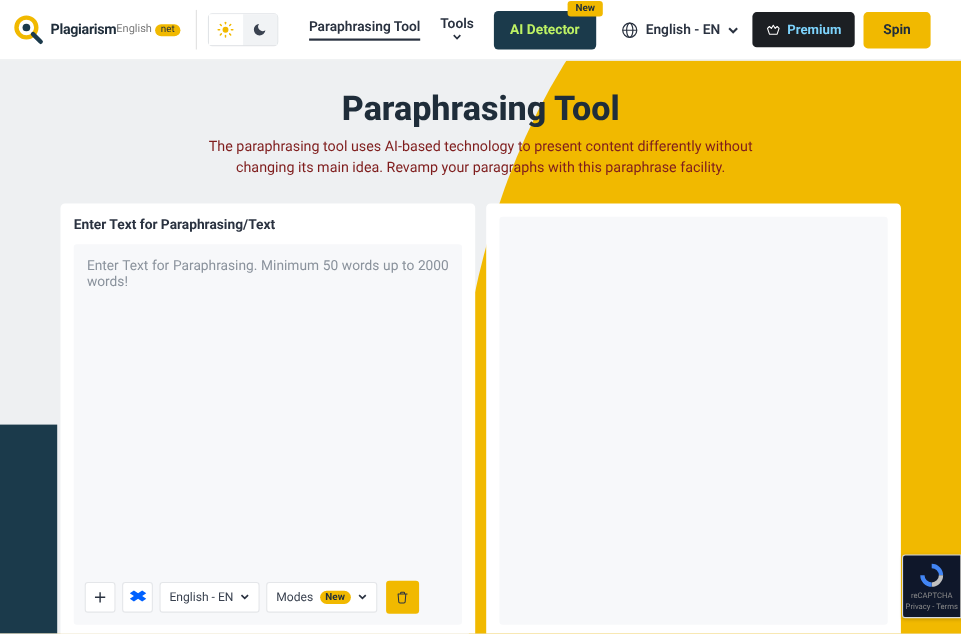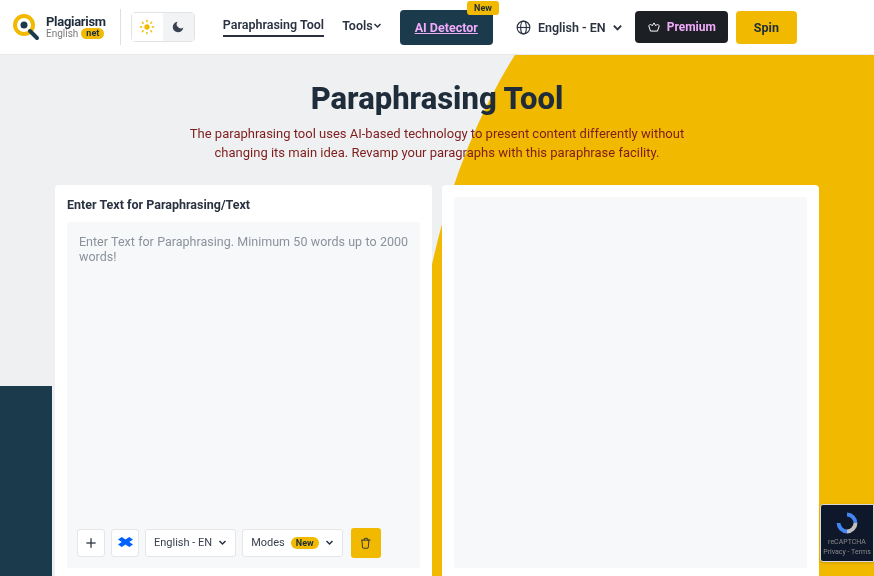--- a/index.html
+++ b/index.html
@@ -1,36 +1,36 @@
 <!DOCTYPE html>
 <html><head>
 <meta charset="utf-8">
 <style>
   * { box-sizing: border-box; margin: 0; padding: 0; }
   html, body { width: 874px; height: 576px; font-family: -apple-system, BlinkMacSystemFont, "Segoe UI", Roboto, sans-serif; background: #eef0f2; overflow: hidden; position: relative; }
   .header { position: relative; background: #fff; height: 55px; display: flex; align-items: center; padding: 0 12px; border-bottom: 1px solid #e7e9eb; z-index: 5; }
   .logo { display: flex; align-items: center; gap: 6px; padding-right: 14px; border-right: 1px solid #e0e0e0; height: 36px; }
   .logo-icon { width: 28px; height: 28px; position: relative; }
-  .logo-text { display: flex; flex-direction: column; line-height: 1; justify-content: center; }
+  .logo-text { display: flex; line-height: 1; justify-content: center; }
   .logo-title { font-size: 13px; font-weight: 700; color: #1f2d3a; letter-spacing: -0.3px; }
   .logo-sub { font-size: 10px; color: #7a7a7a; display: flex; align-items: center; gap: 3px; }
-  .logo-sub .net-badge { background: #f1b900; color: #1f2d3a; font-weight: 700; padding: 1px 5px; border-radius: 7px; font-size: 9px; }
+  .logo-sub .net-badge { background: #f1b900; color: #1f2d3a; font-weight: 400; padding: 1px 5px; border-radius: 7px; font-size: 9px; }
   .theme-toggle { margin-left: 10px; width: 64px; height: 30px; border: 1px solid #e1e4e7; border-radius: 4px; display: flex; align-items: center; justify-content: center; gap: 0; background: #fff; }
   .theme-half { width: 50%; height: 100%; display: flex; align-items: center; justify-content: center; }
   .theme-half.active { background: #fff; }
   .theme-half.inactive { background: #f1f3f5; }
   .nav { display: flex; align-items: center; gap: 18px; margin-left: 28px; }
   .nav-link { font-size: 12.5px; font-weight: 600; color: #2a3240; cursor: pointer; padding-bottom: 3px; }
   .nav-link.active { border-bottom: 2.5px solid #2a3240; }
-  .nav-dropdown { display: inline-flex; align-items: center; gap: 0; }
+  .nav-dropdown { display: inline-flex; align-items: center; gap: 0; flex-direction: column; }
   .ai-detector-wrap { position: relative; margin-left: 18px; }
-  .ai-detector { background: #1b3a4b; color: #f0abfc; font-size: 12.5px; font-weight: 700; padding: 10px 15px; border-radius: 4px; cursor: pointer; text-decoration: underline; }
+  .ai-detector { background: #1b3a4b; color: #bef264; font-size: 12.5px; font-weight: 700; padding: 10px 15px; border-radius: 4px; cursor: pointer; }
   .new-badge { position: absolute; top: -9px; right: -6px; background: #f1b900; color: #1f2d3a; font-size: 9px; font-weight: 700; padding: 2px 7px; border-radius: 3px; }
   .lang-select { margin-left: 22px; display: flex; align-items: center; gap: 6px; font-size: 12.5px; font-weight: 600; color: #2a3240; cursor: pointer; }
-  .premium-btn { margin-left: 12px; background: #1c1f23; color: #f0abfc; display: flex; align-items: center; gap: 6px; padding: 9px 12px; border-radius: 4px; font-size: 12px; font-weight: 700; cursor: pointer; }
+  .premium-btn { margin-left: 12px; background: #1c1f23; color: #7dd3fc; display: flex; align-items: center; gap: 6px; padding: 9px 12px; border-radius: 4px; font-size: 12px; font-weight: 700; cursor: pointer; }
   .login-btn { margin-left: 8px; background: #f1b900; color: #1f2d3a; font-size: 12.5px; font-weight: 700; padding: 9px 18px; border-radius: 4px; cursor: pointer; }
   
   .hero { position: relative; padding-top: 25px; text-align: center; z-index: 3; }
   .hero h1 { font-size: 31px; font-weight: 800; color: #1f2d3a; }
   .hero p { font-size: 13px; color: #7f1d1d; margin-top: 8px; max-width: 540px; margin-left: auto; margin-right: auto; line-height: 1.45; }
   
   .yellow-shape { position: absolute; top: 55px; right: 0; width: 500px; height: 530px; background: #f1b900; z-index: 1; clip-path: ellipse(380px 560px at 420px 380px); }
   .dark-shape { position: absolute; bottom: 0; left: 0; width: 52px; height: 190px; background: #1b3a4b; z-index: 1; }
   
   .panels { position: relative; display: flex; gap: 10px; margin: 22px 55px 0; z-index: 3; }

